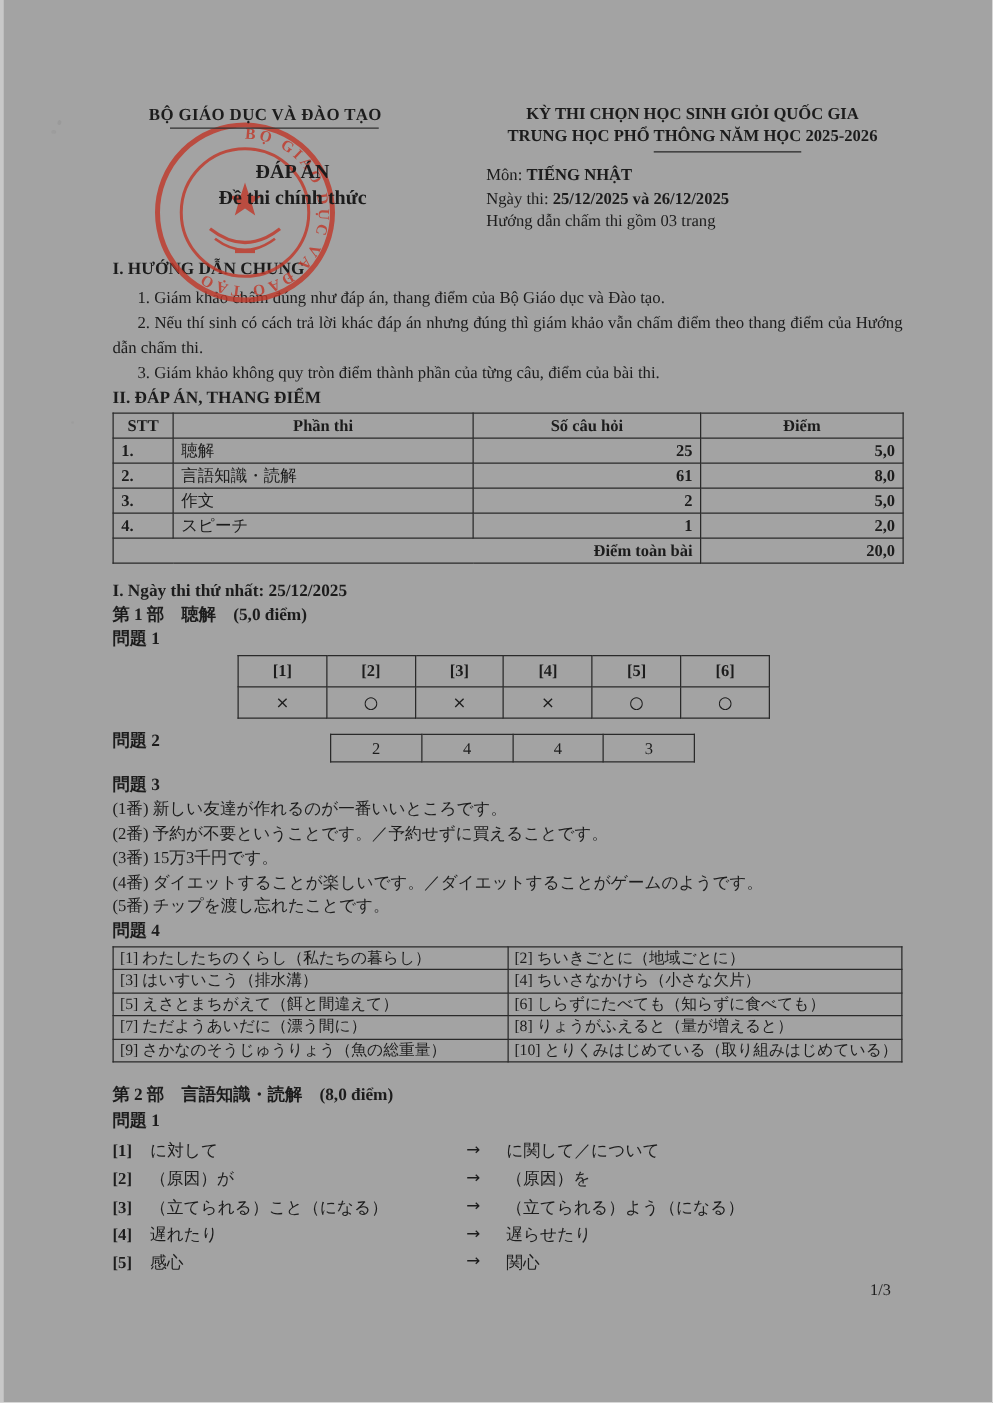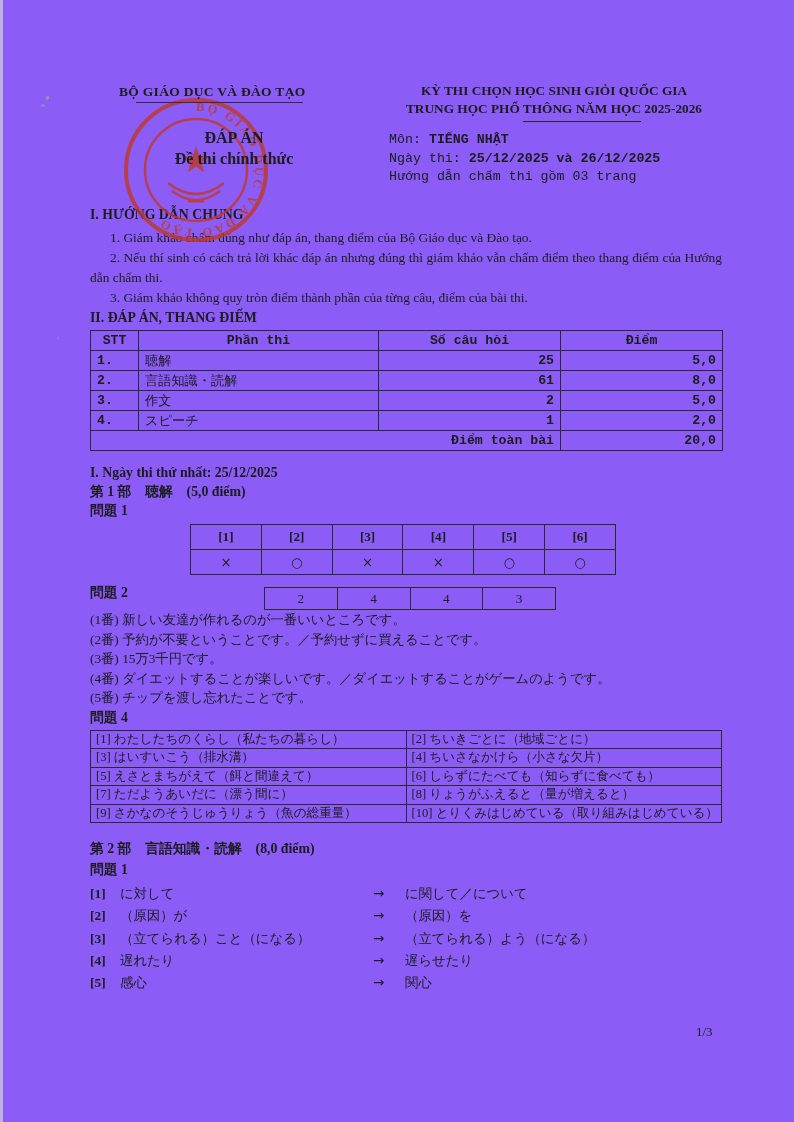--- a/index.html
+++ b/index.html
@@ -1,44 +1,44 @@
 <!DOCTYPE html>
 <html><head>
 <meta charset="utf-8">
 <style>
   html,body{margin:0;padding:0;background:#ffffff;}
-  .page{position:relative;width:794px;height:1122px;background:#8b5cf6;overflow:hidden;
+  .page{position:relative;width:794px;height:1122px;background:#a3a3a3;overflow:hidden;
         font-family:"Liberation Serif","DejaVu Serif",serif;color:#1c1c1c;}
   .b{font-weight:bold;}
   .edge-line{position:absolute;left:0;top:0;width:3px;height:100%;background:#d7d7d7;opacity:.7;}
   .speck{position:absolute;background:#9a9a9a;border-radius:50%;}
   .s1{left:46px;top:96px;width:3px;height:4px;transform:rotate(20deg);}
   .s2{left:41px;top:104px;width:4px;height:3px;opacity:.7;}
   .s3{left:57px;top:337px;width:2px;height:2px;opacity:.6;}
 
   .hdr-left{position:absolute;left:119px;top:84px;font-size:13.5px;font-weight:bold;letter-spacing:.3px;z-index:2;}
   .hdr-left-underline{position:absolute;left:136px;top:102px;width:167px;border-top:1.5px solid #303030;z-index:2;}
 
   .stamp{position:absolute;left:122px;top:96px;opacity:.82;z-index:1;}
   .stamp-text{position:absolute;left:146px;top:129px;width:176px;text-align:center;
               font-size:16px;font-weight:bold;z-index:3;line-height:17px;}
   .stamp-text .line2{margin-top:4px;}
 
   .hdr-right{position:absolute;left:378px;top:82px;width:352px;text-align:center;
              font-size:13.3px;line-height:18px;font-weight:bold;}
   .u{border-bottom:1.6px solid #262626;padding-bottom:5px;}
-  .hdr-meta{position:absolute;left:389px;top:131px;font-size:13.3px;line-height:18.5px;font-family:Liberation Mono, monospace;}
+  .hdr-meta{position:absolute;left:389px;top:131px;font-size:13.3px;line-height:18.5px;}
 
   .content{position:absolute;left:90px;top:205px;width:632px;font-size:13.4px;}
   .h1{font-weight:bold;font-size:13.8px;line-height:19px;}
   p.just{margin:0;text-align:justify;text-indent:20px;line-height:20px;}
   p.first{margin-top:4px;}
 
   table{border-collapse:collapse;}
-  .t-score{width:100%;table-layout:fixed;margin-top:3px;font-family:Liberation Mono, monospace;}
+  .t-score{width:100%;table-layout:fixed;margin-top:3px;}
   .t-score th,.t-score td{border:1.4px solid #2a2a2a;height:19px;padding:0 6px;font-size:13.2px;}
   .t-score th{font-weight:bold;text-align:center;}
   .c{text-align:right;margin-top:19px;}
   .l{text-align:left;}
 
   .t-q1{table-layout:fixed;width:426px;margin:4px 0 0 100px;}
   .t-q1 th,.t-q1 td{border:1.4px solid #2a2a2a;height:22px;text-align:center;font-size:13.2px;}
   .mark{font-family:"DejaVu Sans","Liberation Sans",sans-serif;font-size:14.5px;}
 
   .t-q2{table-layout:fixed;width:292px;margin:-15px 0 0 174px;}
@@ -184,20 +184,21 @@
       <tbody>
       <tr>
         <td>2</td>
         <td>4</td>
         <td>4</td>
         <td>3</td>
       </tr>
     </tbody>
       </table>
 
+    <div class="m-label mt8">問題 3</div>
     <div class="jp-line">(1番) 新しい友達が作れるのが一番いいところです。</div>
     <div class="jp-line">(2番) 予約が不要ということです。／予約せずに買えることです。</div>
     <div class="jp-line">(3番) 15万3千円です。</div>
     <div class="jp-line">(4番) ダイエットすることが楽しいです。／ダイエットすることがゲームのようです。</div>
     <div class="jp-line">(5番) チップを渡し忘れたことです。</div>
 
     <div class="m-label">問題 4</div>
     <table class="t-q4">
       <tbody>
           <tr>

